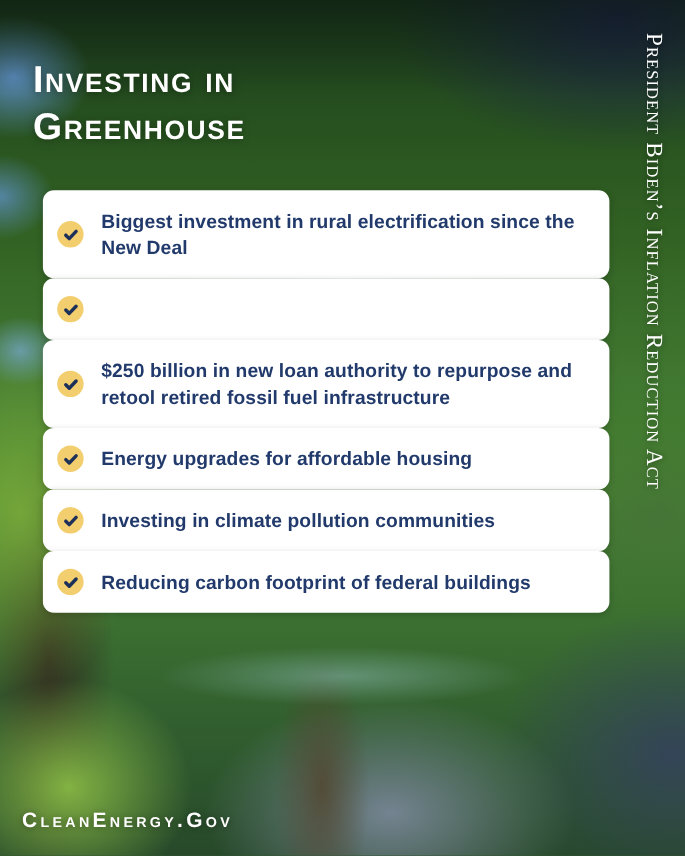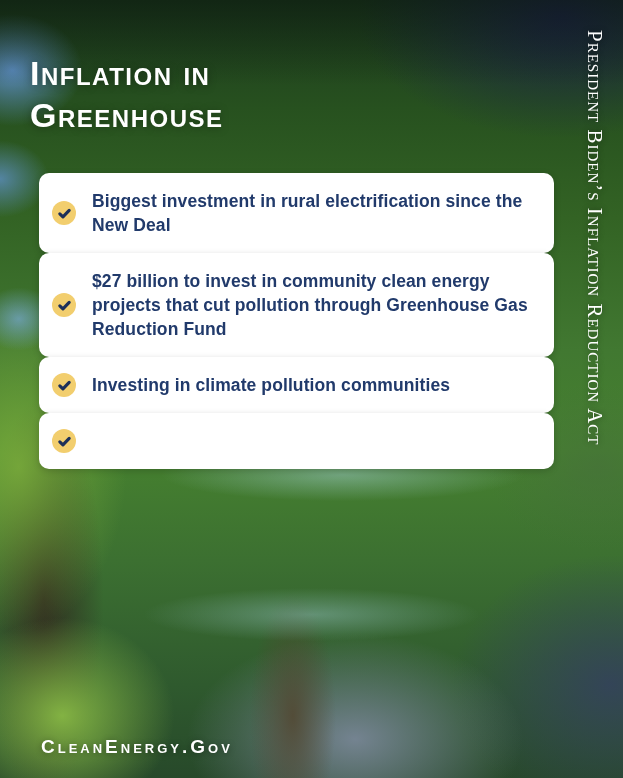--- a/index.html
+++ b/index.html
@@ -76,35 +76,35 @@
     display:flex;align-items:center;justify-content:center;
   }
   .check svg{display:block;}
   .card-text{
     color:var(--accent-navy);
     font-weight:700;font-size:17.5px;line-height:24px;
     letter-spacing:.1px;
   }
   
   .footer{
-    position:absolute;left:41px;top:736px;
+    position:absolute;left:20px;top:736px;
     color:var(--text-white);
     font-weight:700;font-size:19px;
     font-variant:small-caps;letter-spacing:3px;
     text-shadow:0 1px 6px rgba(0,0,0,.4);
   }
 </style>
 </head>
 <body>
 
 <div class="poster">
   <div class="bg"></div>
 
   <div class="title">
-    <div>Inflation in</div>
+    <div>Investing in</div>
     <div>Greenhouse</div>
   </div>
 
   <div class="side-text">President Biden’s Inflation Reduction Act</div>
 
   <div class="cards">
   <div class="card">
     <span class="check">
       <svg viewBox="0 0 24 24" width="15" height="15" aria-hidden="true">
         <path d="M4.5 12.5 L9.5 17.5 L19.5 7" fill="none" stroke="#1d3059" stroke-width="5" stroke-linecap="round" stroke-linejoin="round"></path>
@@ -112,37 +112,53 @@
     </span>
     <span class="card-text">Biggest investment in rural electrification since the New Deal</span>
   </div>
 
   <div class="card">
     <span class="check">
       <svg viewBox="0 0 24 24" width="15" height="15" aria-hidden="true">
         <path d="M4.5 12.5 L9.5 17.5 L19.5 7" fill="none" stroke="#1d3059" stroke-width="5" stroke-linecap="round" stroke-linejoin="round"></path>
       </svg>
     </span>
-    <span class="card-text">$27 billion to invest in community clean energy projects that cut pollution through Greenhouse Gas Reduction Fund</span>
   </div>
 
+  <div class="card">
+    <span class="check">
+      <svg viewBox="0 0 24 24" width="15" height="15" aria-hidden="true">
+        <path d="M4.5 12.5 L9.5 17.5 L19.5 7" fill="none" stroke="#1d3059" stroke-width="5" stroke-linecap="round" stroke-linejoin="round"></path>
+      </svg>
+    </span>
+    <span class="card-text">$250 billion in new loan authority to repurpose and retool retired fossil fuel infrastructure</span>
+  </div>
 
+  <div class="card">
+    <span class="check">
+      <svg viewBox="0 0 24 24" width="15" height="15" aria-hidden="true">
+        <path d="M4.5 12.5 L9.5 17.5 L19.5 7" fill="none" stroke="#1d3059" stroke-width="5" stroke-linecap="round" stroke-linejoin="round"></path>
+      </svg>
+    </span>
+    <span class="card-text">Energy upgrades for affordable housing</span>
+  </div>
 
   <div class="card">
     <span class="check">
       <svg viewBox="0 0 24 24" width="15" height="15" aria-hidden="true">
         <path d="M4.5 12.5 L9.5 17.5 L19.5 7" fill="none" stroke="#1d3059" stroke-width="5" stroke-linecap="round" stroke-linejoin="round"></path>
       </svg>
     </span>
     <span class="card-text">Investing in climate pollution communities</span>
   </div>
 
   <div class="card">
     <span class="check">
       <svg viewBox="0 0 24 24" width="15" height="15" aria-hidden="true">
         <path d="M4.5 12.5 L9.5 17.5 L19.5 7" fill="none" stroke="#1d3059" stroke-width="5" stroke-linecap="round" stroke-linejoin="round"></path>
       </svg>
     </span>
+    <span class="card-text">Reducing carbon footprint of federal buildings</span>
   </div>
 </div>
 
   <div class="footer">CleanEnergy.Gov</div>
 </div>
 
 </body></html>

